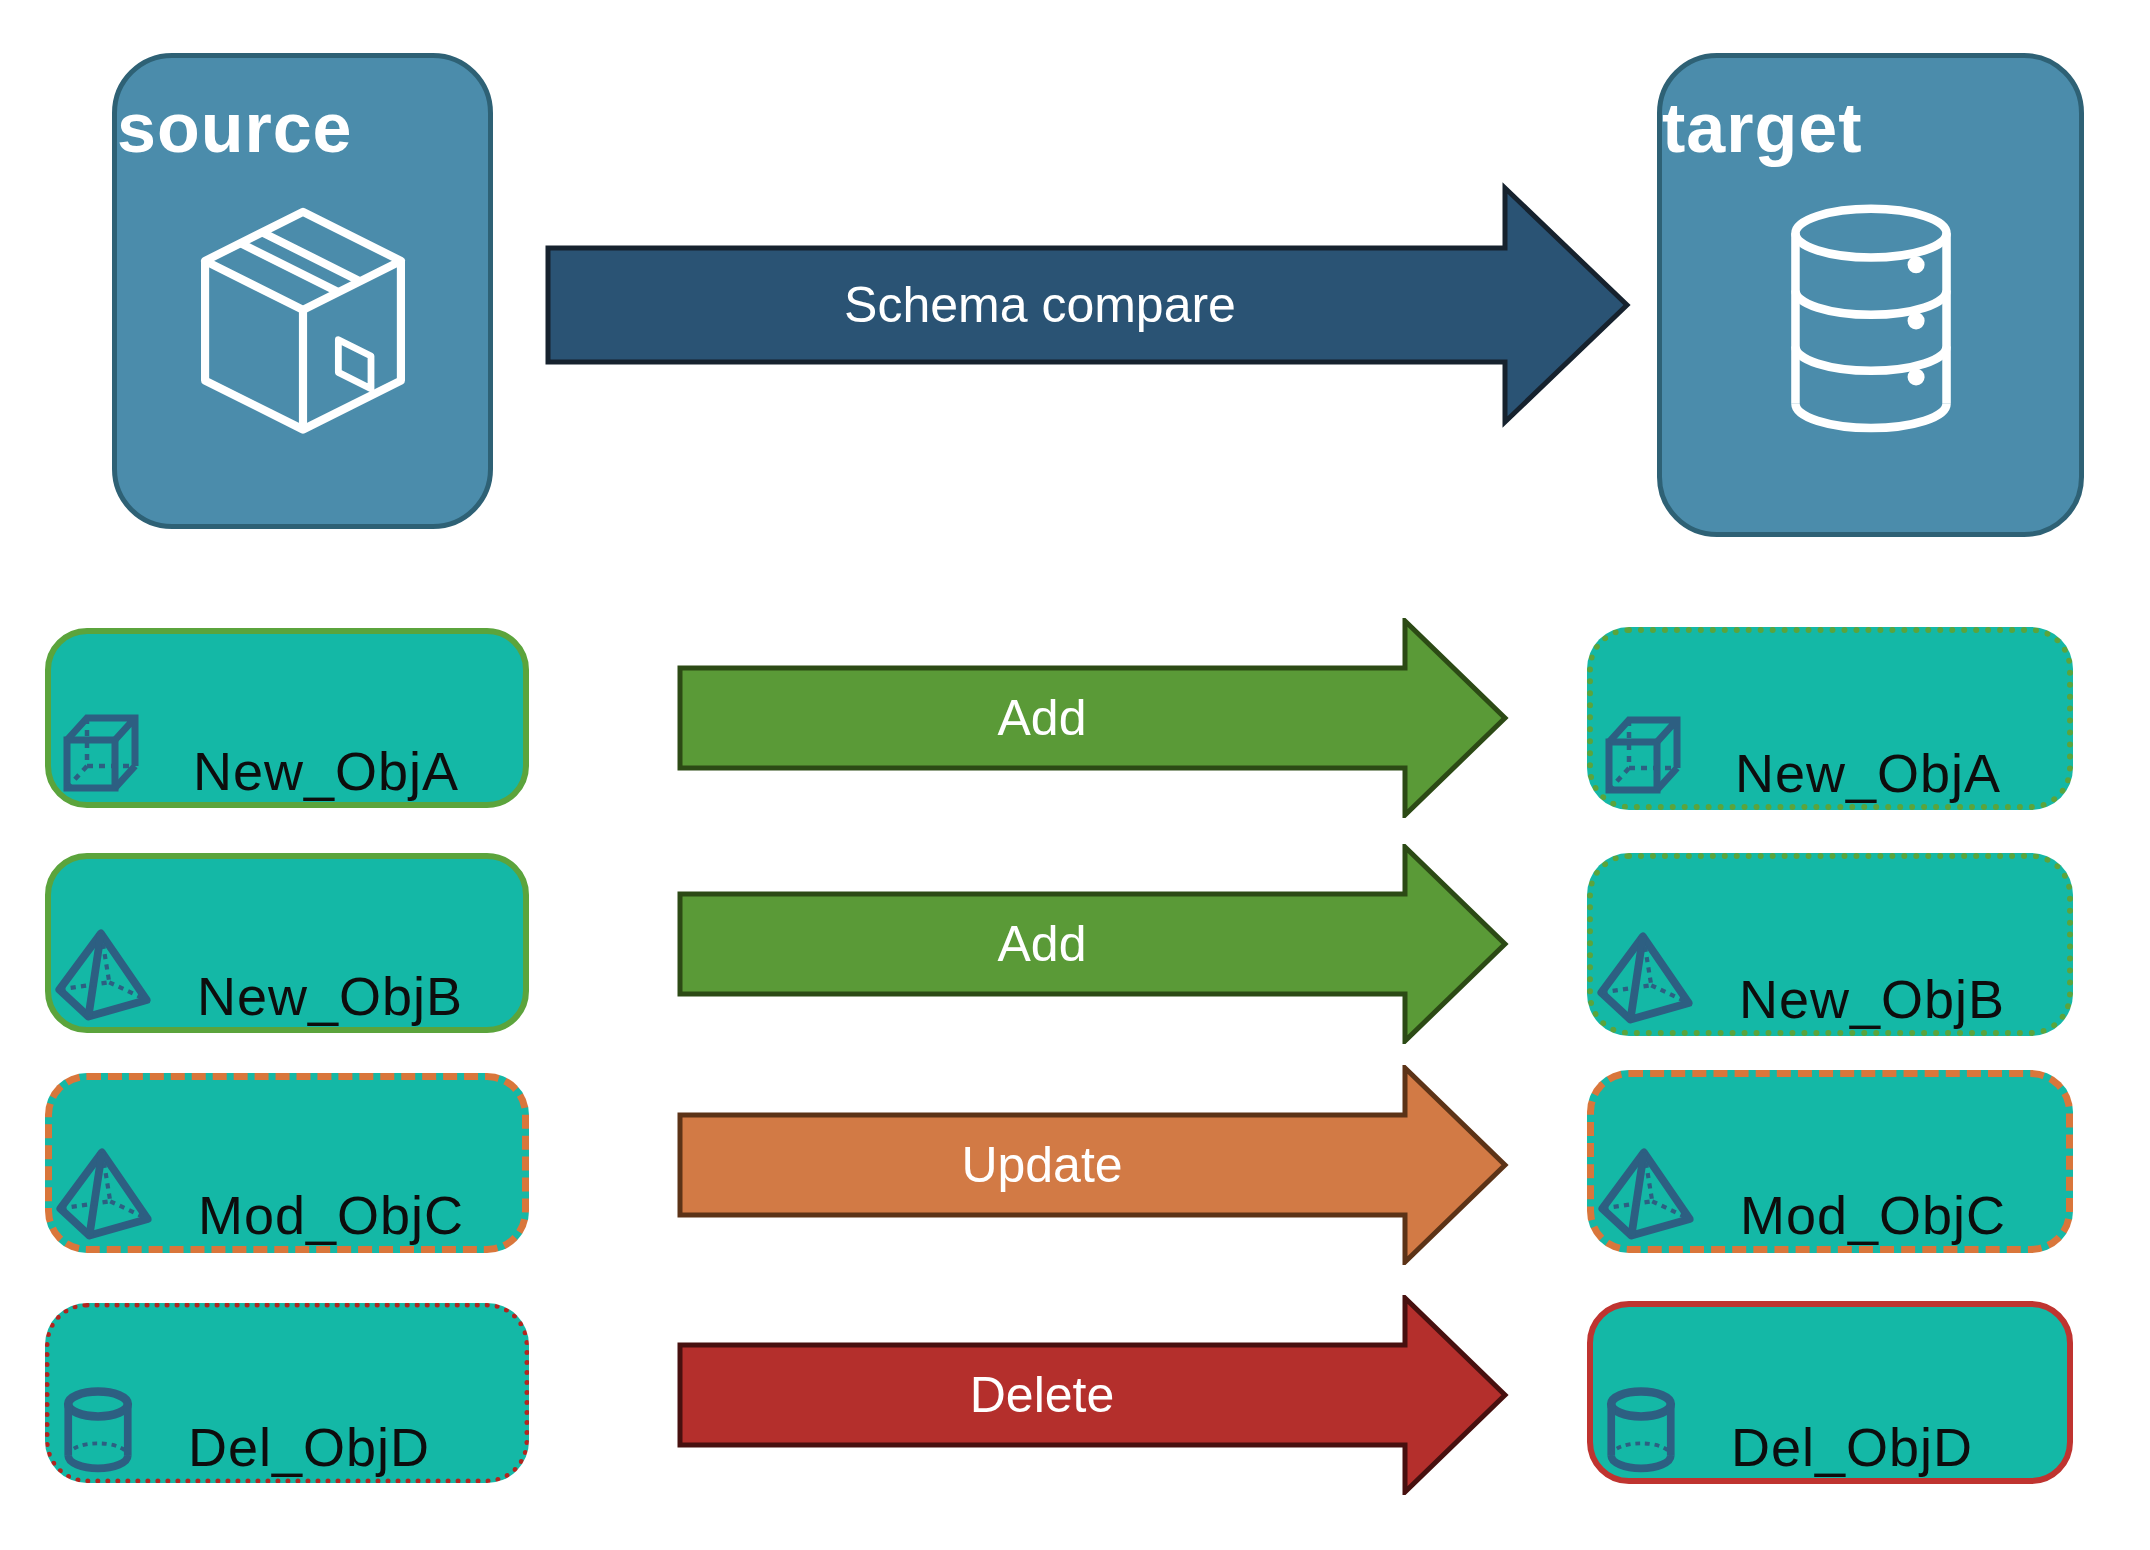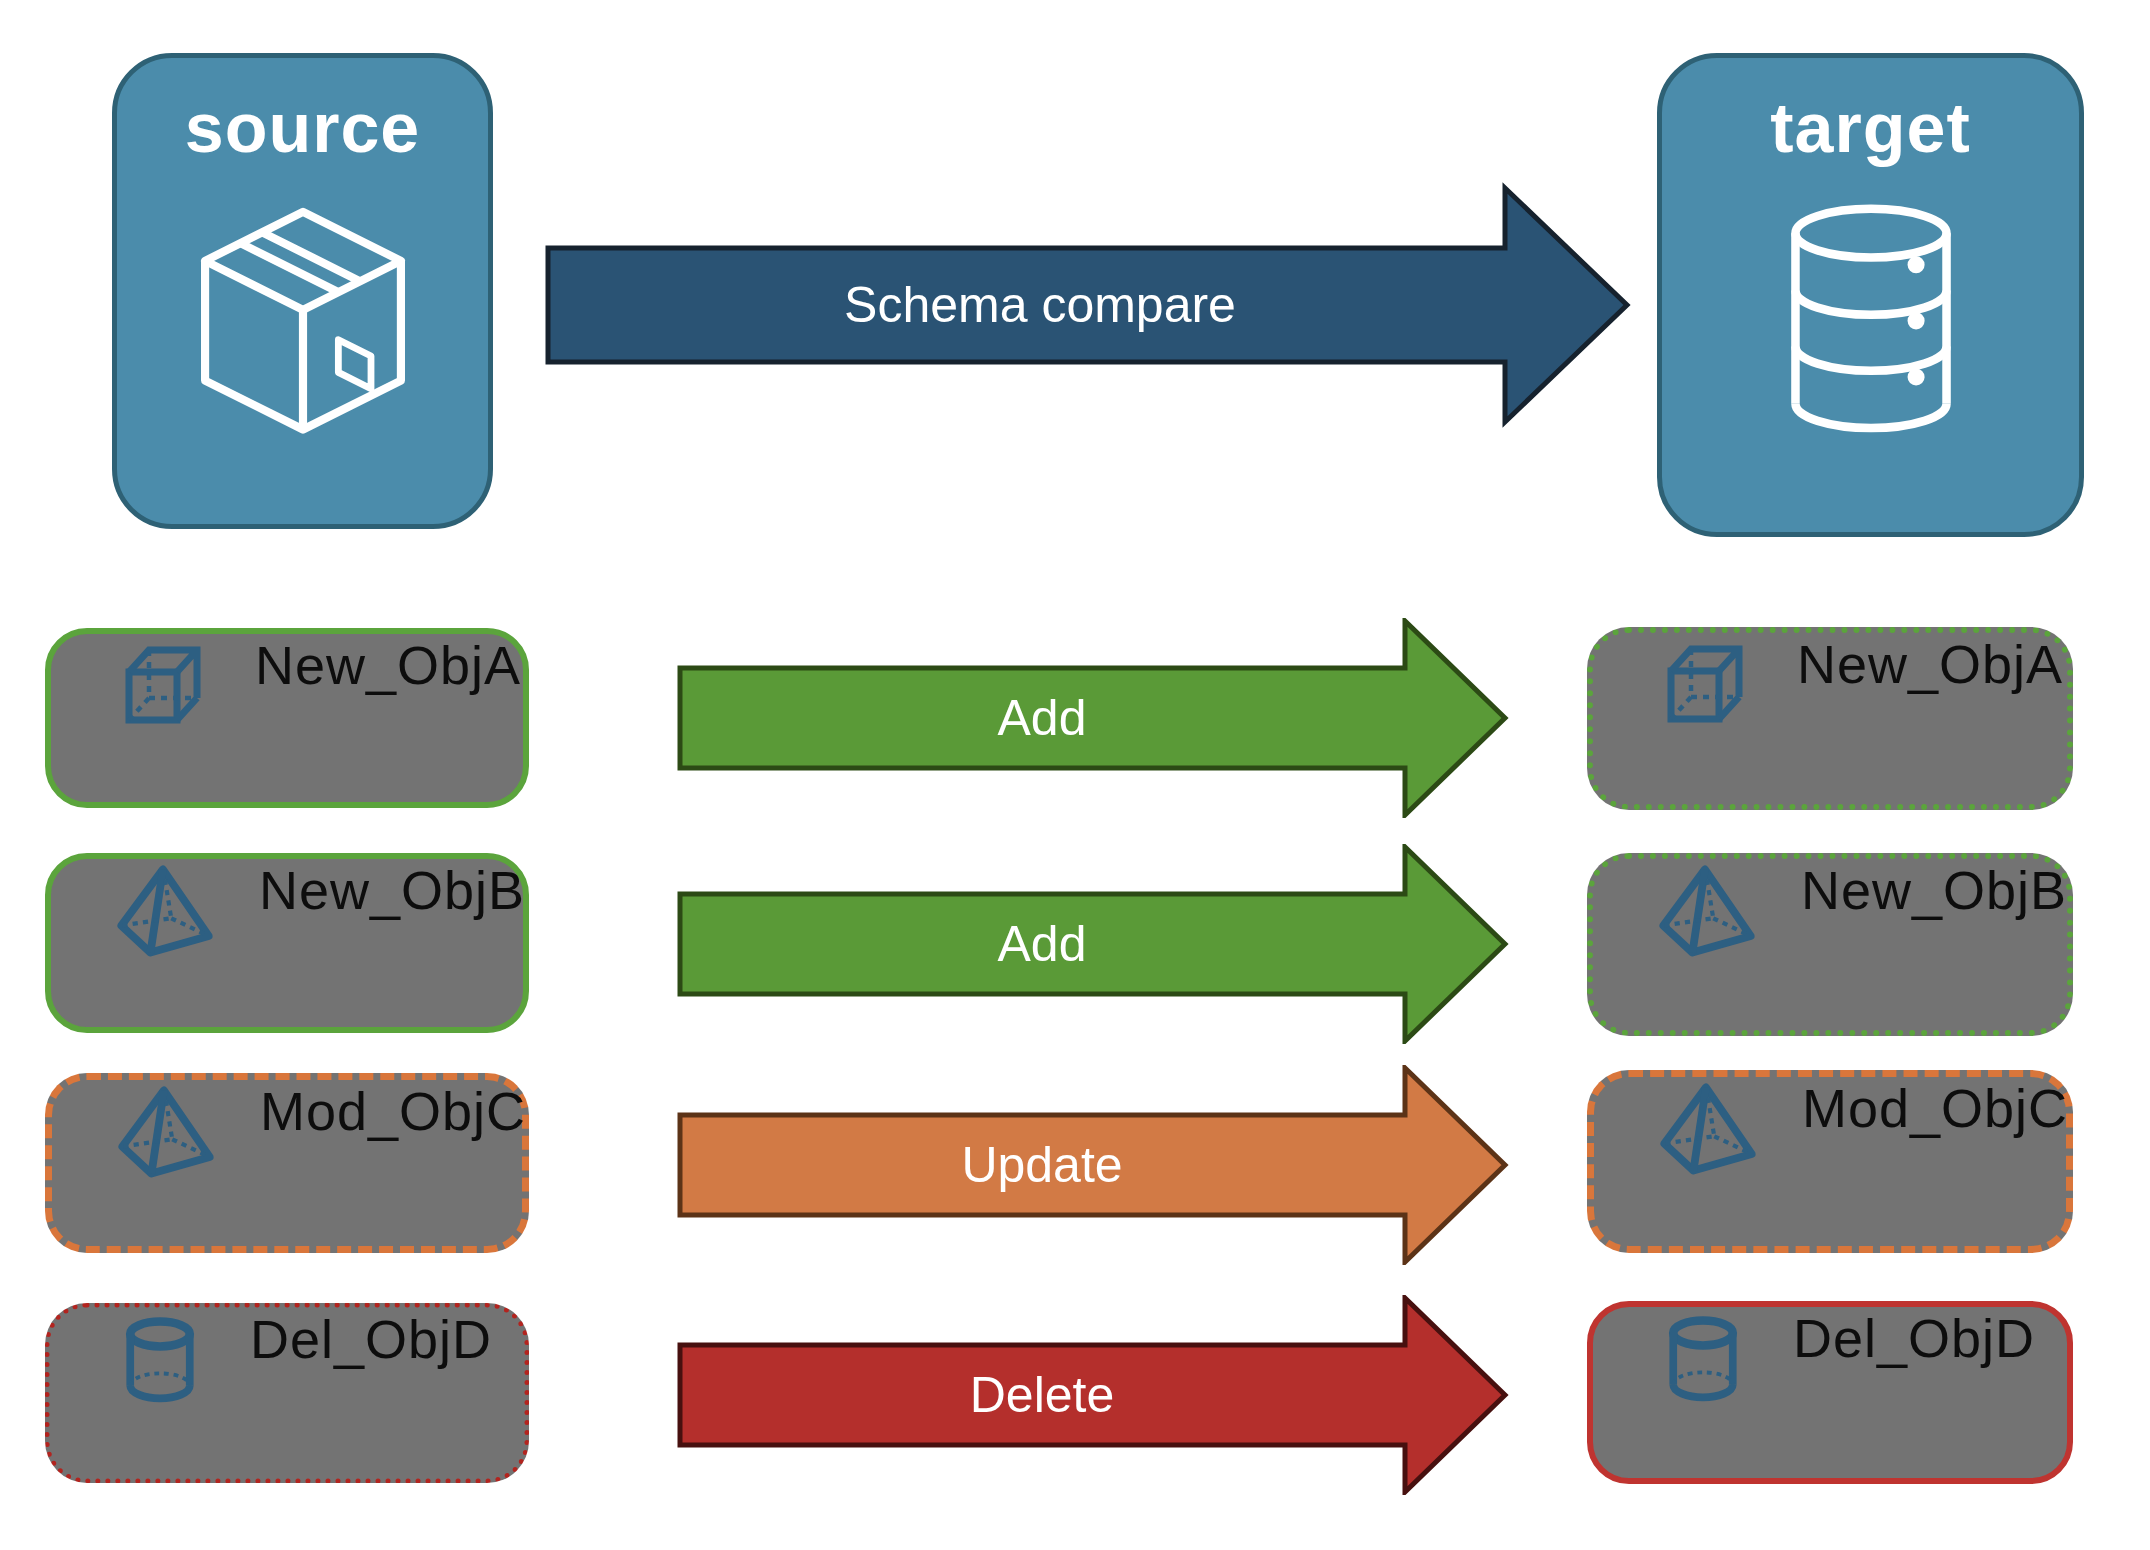--- a/index.html
+++ b/index.html
@@ -4,42 +4,42 @@
 <style>
   html,body{margin:0;padding:0;background:#ffffff;}
   .canvas{
     position:relative;width:2150px;height:1550px;background:#ffffff;overflow:hidden;
     font-family:"Liberation Sans", sans-serif;
   }
   
   .node{
     position:absolute;box-sizing:border-box;
     background:#4b8cab;border:5px solid #2e6175;border-radius:60px;
-    text-align:center;
+    text-align:left;
   }
   .node-source{left:112px;top:53px;width:381px;height:476px;}
   .node-target{left:1657px;top:53px;width:427px;height:484px;}
   .node-title{
     margin-top:30px;font-size:70px;font-weight:700;color:#ffffff;letter-spacing:1px;
   }
   .node-icon{display:block;margin:14px auto 0 auto;}
 
   
   .arrow-svg{position:absolute;display:block;}
   .schema-arrow{left:540px;top:180px;width:1100px;height:250px;}
   .row-arrow{left:672px;width:840px;height:200px;}
   .ra-1{top:618px;} .ra-2{top:844px;} .ra-3{top:1065px;} .ra-4{top:1295px;}
   .arrow-text{
     font-family:"Liberation Sans", sans-serif;fill:#ffffff;
   }
 
   
   .item-box{
-    position:absolute;box-sizing:border-box;background:#737373;border-radius:42px;
-    display:flex;align-items:flex-start;padding-left:62px;gap:42px;
+    position:absolute;box-sizing:border-box;background:#14b8a6;border-radius:42px;
+    display:flex;align-items:flex-end;gap:42px;
   }
   .item-left{left:45px;width:484px;height:180px;}
   .item-right{left:1587px;width:486px;height:183px;}
   .rb-1l{top:628px;} .rb-2l{top:853px;} .rb-3l{top:1073px;} .rb-4l{top:1303px;}
   .rb-1r{top:627px;} .rb-2r{top:853px;} .rb-3r{top:1070px;} .rb-4r{top:1301px;}
 
   .b-green-solid {border:6px solid #5ba43c;}
   .b-green-dotted{border:6px dotted #5ba43c;}
   .b-orange-dashed{border:7px dashed #d9763b;}
   .b-red-dotted {border:5px dotted #b2241f;}

